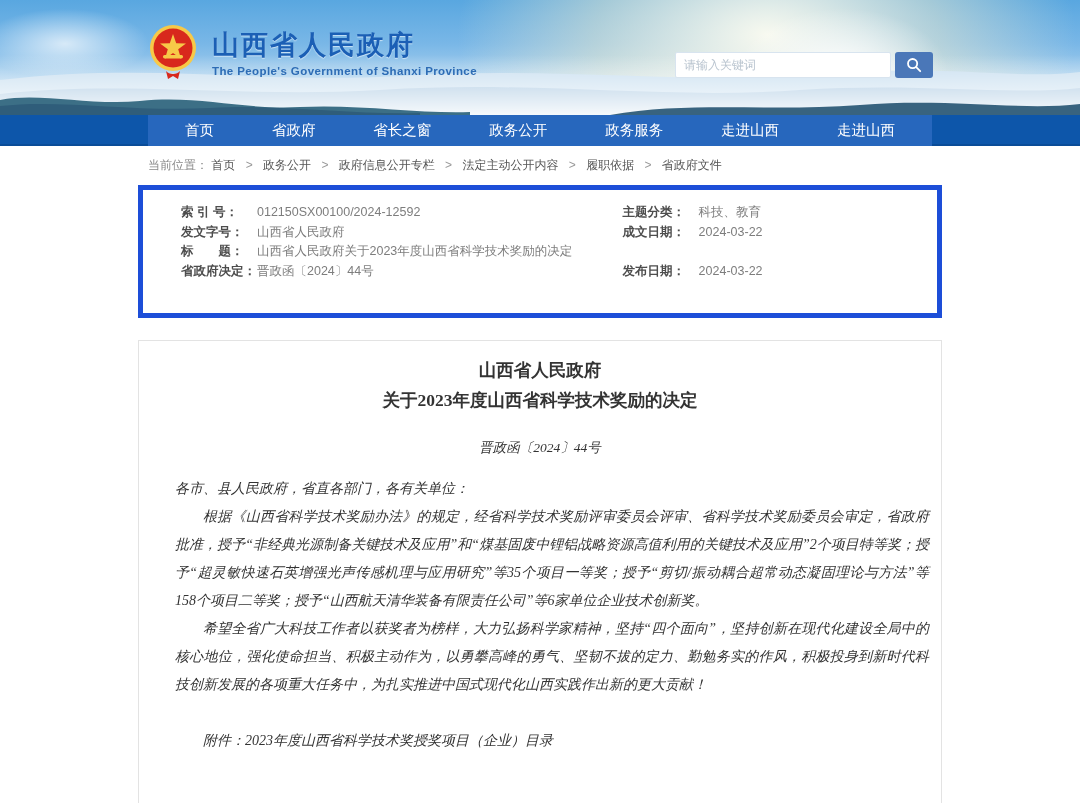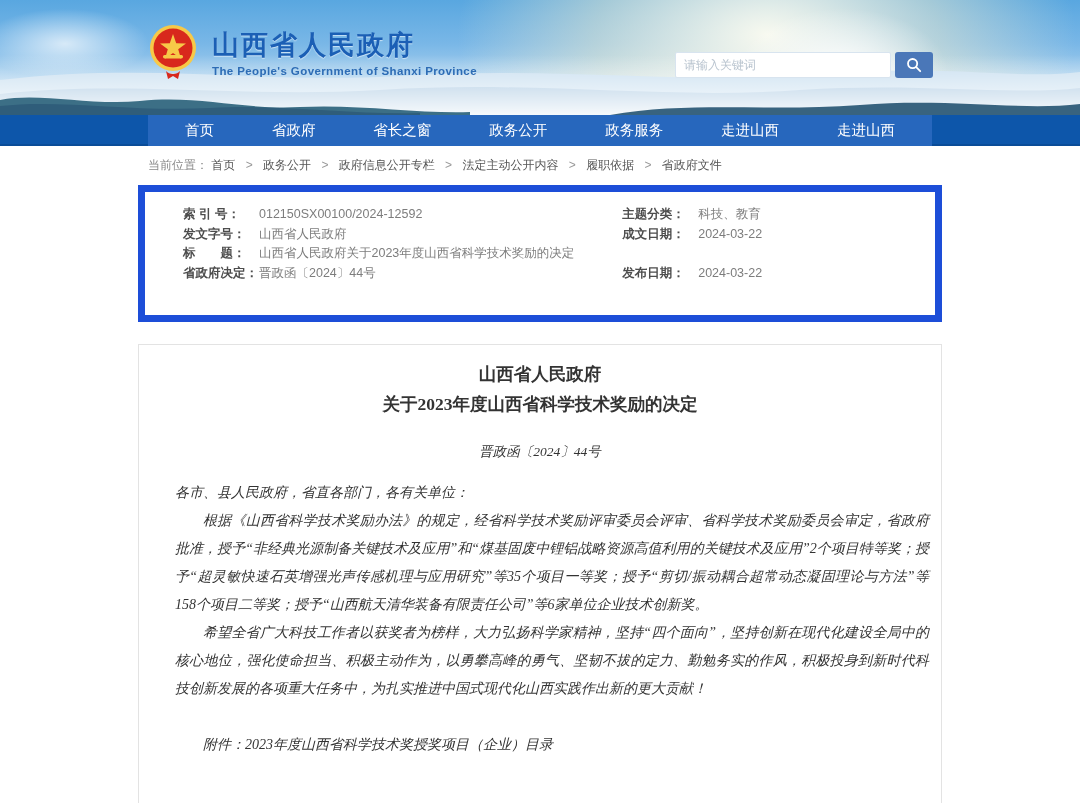--- a/index.html
+++ b/index.html
@@ -49,21 +49,21 @@
     width:784px;height:31px;margin:0 auto;background:var(--nav-inner);
     display:flex;justify-content:space-between;align-items:center;padding:0 37px;
   }
   .nav-item{color:#ffffff;font-size:14.5px;cursor:pointer;white-space:nowrap;}
   
   .main{width:804px;margin:0 auto;}
   .breadcrumb{padding:11px 10px 9px 10px;font-size:12px;color:#888;}
   .breadcrumb .bc-link{color:#555;cursor:pointer;}
   .breadcrumb .bc-sep{color:#999;margin:0 7px;}
   
-  .meta-box{border:7px solid #1d4ed8;padding:13px 20px 12px 38px;margin-top:2px;}
+  .meta-box{border:5px solid #1d4ed8;padding:13px 20px 12px 38px;margin-top:2px;}
   .meta-grid{display:grid;grid-template-columns:60% 40%;}
   .meta-cell{display:flex;font-size:12.5px;line-height:19.5px;}
   .meta-cell .m-label{font-weight:bold;color:#4d4d4d;white-space:pre;min-width:76px;}
   .meta-cell .m-value{color:#7d7d7d;}
   .meta-cell.span2{grid-column:1 / span 2;align-items:flex-end;}
   .meta-cell.empty{min-height:19.5px;}
   
   .doc-box{
     border:1px solid #e3e3e3;margin-top:22px;padding:14px 12px 40px 12px;
     min-height:500px;font-family:"Liberation Serif","DejaVu Serif",serif;color:var(--text-dark);

